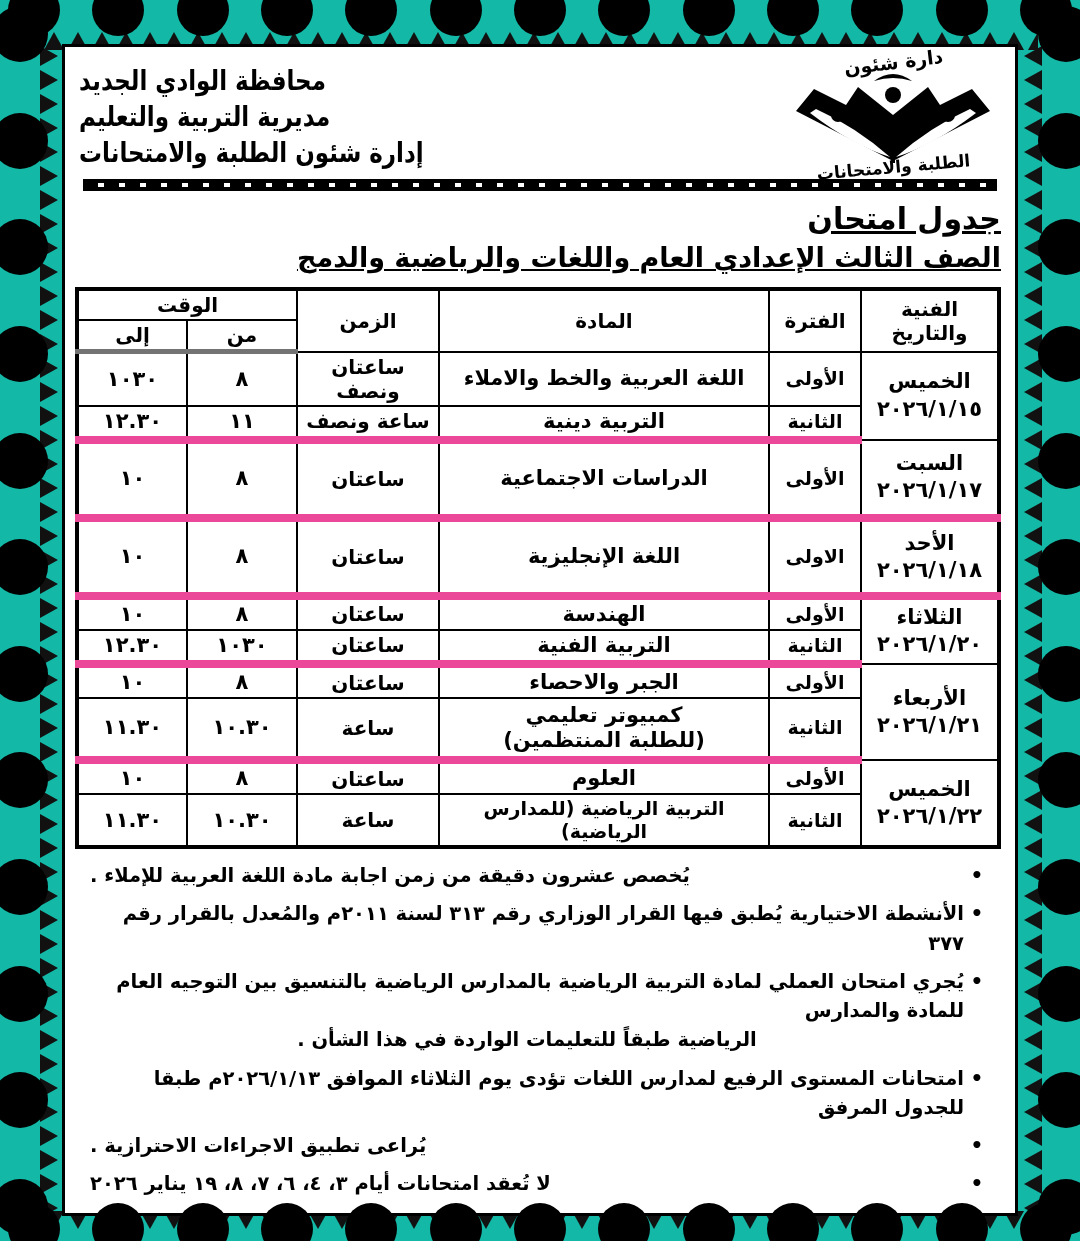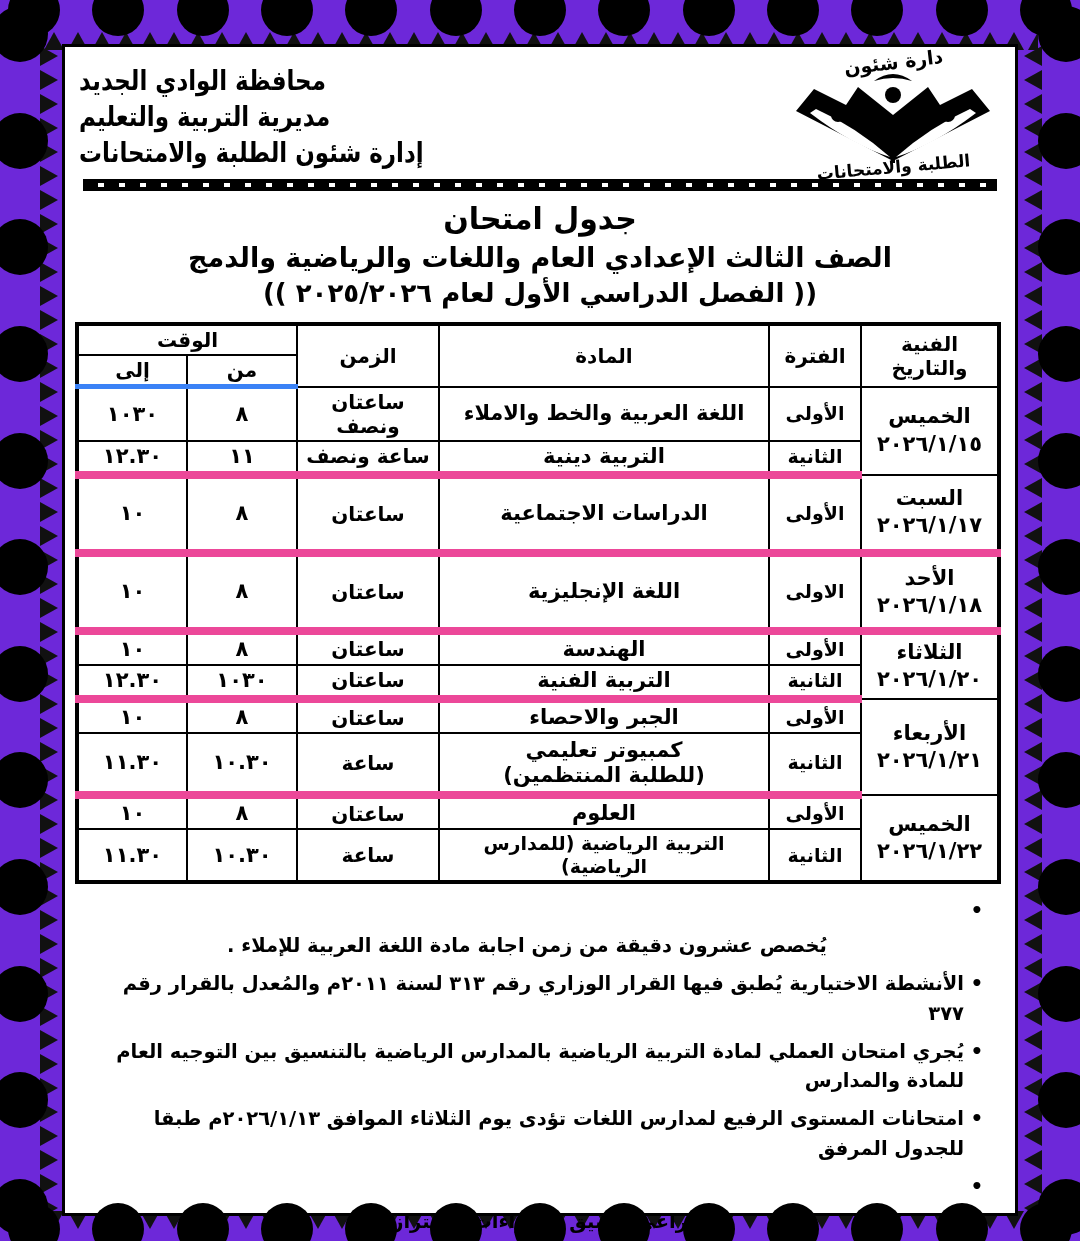--- a/index.html
+++ b/index.html
@@ -8,21 +8,21 @@
   body {
     width: 1080px; height: 1241px;
     background: #ffffff;
     font-family: "DejaVu Sans", sans-serif;
     color: #000000;
     overflow: hidden;
     position: relative;
   }
 
   
-  .scan-page { position: absolute; inset: 0; background: #6d28d9; }
+  .scan-page { position: absolute; inset: 0; background: #14b8a6; }
 
   
   .dot-band { position: absolute; display: flex; }
   .dot-band.left   { left: -14px;  top: 0; width: 62px;  height: 1241px; flex-direction: column; justify-content: space-between; padding: 6px 0; }
   .dot-band.right  { right: -14px; top: 0; width: 62px;  height: 1241px; flex-direction: column; justify-content: space-between; padding: 6px 0; }
   .dot-band.top    { left: 0; top: -16px;  width: 1080px; height: 52px; flex-direction: row; justify-content: space-between; padding: 0 8px; }
   .dot-band.bottom { left: 0; bottom: -20px; width: 1080px; height: 58px; flex-direction: row; justify-content: space-between; padding: 0 8px; }
   .dot { background: #000; border-radius: 50%; }
   .dot-band.left .dot, .dot-band.right .dot { width: 56px; height: 56px; }
   .dot-band.top .dot, .dot-band.bottom .dot { width: 52px; height: 52px; }
@@ -66,21 +66,21 @@
 
   .rule-eq {
     height: 12px; margin: 2px 4px 0 4px;
     border-top: 4px solid #000; border-bottom: 4px solid #000;
     background-image: repeating-linear-gradient(to right, #000 0 14px, #fff 14px 20px);
     background-size: 100% 0;
   }
   .rule-eq-inner { height: 4px; background: repeating-linear-gradient(to right,#000 0 15px,#fff 15px 21px); }
 
   
-  .titles { text-align: center; margin-top: 10px; }
+  .titles { text-align: right; margin-top: 10px; text-decoration: underline; }
   .t1 { font-size: 30px; font-weight: bold; letter-spacing: 0px; }
   .t2 { font-size: 27px; font-weight: bold; margin-top: 6px; }
   .t3 { font-size: 26px; font-weight: bold; margin-top: 5px; }
 
   
   table.sched {
     width: 922px; margin: 14px auto 0 auto;
     border-collapse: collapse; table-layout: fixed;
     direction: rtl;
   }
@@ -99,35 +99,35 @@
 
   td.day { font-size: 21px; }
   td.day .date { display: block; margin-top: 2px; }
   td.period { font-size: 19px; }
   td.subject { font-size: 21px; }
   td.duration { font-size: 20px; }
   td.time { font-size: 21px; letter-spacing: 1px; }
 
   
   tr.group-end > td, tr.group-end > th { border-bottom: 8px solid #ec4899; }
-  thead tr:last-child th { border-bottom: 5px solid #3b82f6; }
+  thead tr:last-child th { border-bottom: 5px solid #737373; }
   table.sched { border: 4px solid #000; }
 
   
   .notes {
     width: 900px; margin: 12px auto 0 auto; direction: rtl;
     font-size: 19.5px; font-weight: bold; line-height: 1.5;
   }
   .note { display: flex; flex-direction: row; align-items: flex-start; margin-bottom: 9px; }
   .note .bullet {
     flex: 0 0 26px; text-align: center; font-size: 20px; line-height: 1.4;
   }
   .note .body { flex: 1 1 auto; text-align: right; }
   .note .body .l2 { display: block; text-align: center; }
-  .note.center .body { text-align: center; margin-top: 35px; }
+  .note.center .body { text-align: left; }
 </style>
 </head>
 <body>
 
 <div class="scan-page">
 
   <svg class="saw top" viewBox="0 0 996 20" preserveAspectRatio="none">
     <defs>
         <pattern id="pt" width="24" height="20" patternUnits="userSpaceOnUse">
       <polygon points="2,20 12,2 22,20" fill="#111"></polygon>
@@ -190,21 +190,20 @@
       </div>
     </div>
 
     <div class="rule-eq">
       <div class="rule-eq-inner"></div>
     </div>
 
     <div class="titles">
       <div class="t1">جدول امتحان</div>
       <div class="t2">الصف الثالث الإعدادي العام واللغات والرياضية والدمج</div>
-      <div class="t3">(( الفصل الدراسي الأول لعام ٢٠٢٥/٢٠٢٦ ))</div>
     </div>
 
     <table class="sched">
       <colgroup>
         <col class="col-day">
           <col class="col-per">
           <col class="col-subj">
         <col class="col-dur">
           <col class="col-from">
           <col class="col-to">
@@ -348,20 +347,21 @@
         <div class="bullet">•</div>
         <div class="body">
           <span>الأنشطة الاختيارية يُطبق فيها القرار الوزاري رقم ٣١٣ لسنة ٢٠١١م والمُعدل بالقرار رقم ٣٧٧</span>
         </div>
       </div>
 
       <div class="note">
         <div class="bullet">•</div>
         <div class="body">
           <span>يُجري امتحان العملي لمادة التربية الرياضية بالمدارس الرياضية بالتنسيق بين التوجيه العام للمادة والمدارس</span>
+          <span class="l2">الرياضية طبقاً للتعليمات الواردة في هذا الشأن .</span>
         </div>
       </div>
 
       <div class="note">
         <div class="bullet">•</div>
         <div class="body">امتحانات المستوى الرفيع لمدارس اللغات تؤدى يوم الثلاثاء الموافق ٢٠٢٦/١/١٣م طبقا للجدول المرفق</div>
       </div>
 
       <div class="note center">
         <div class="bullet">•</div>

